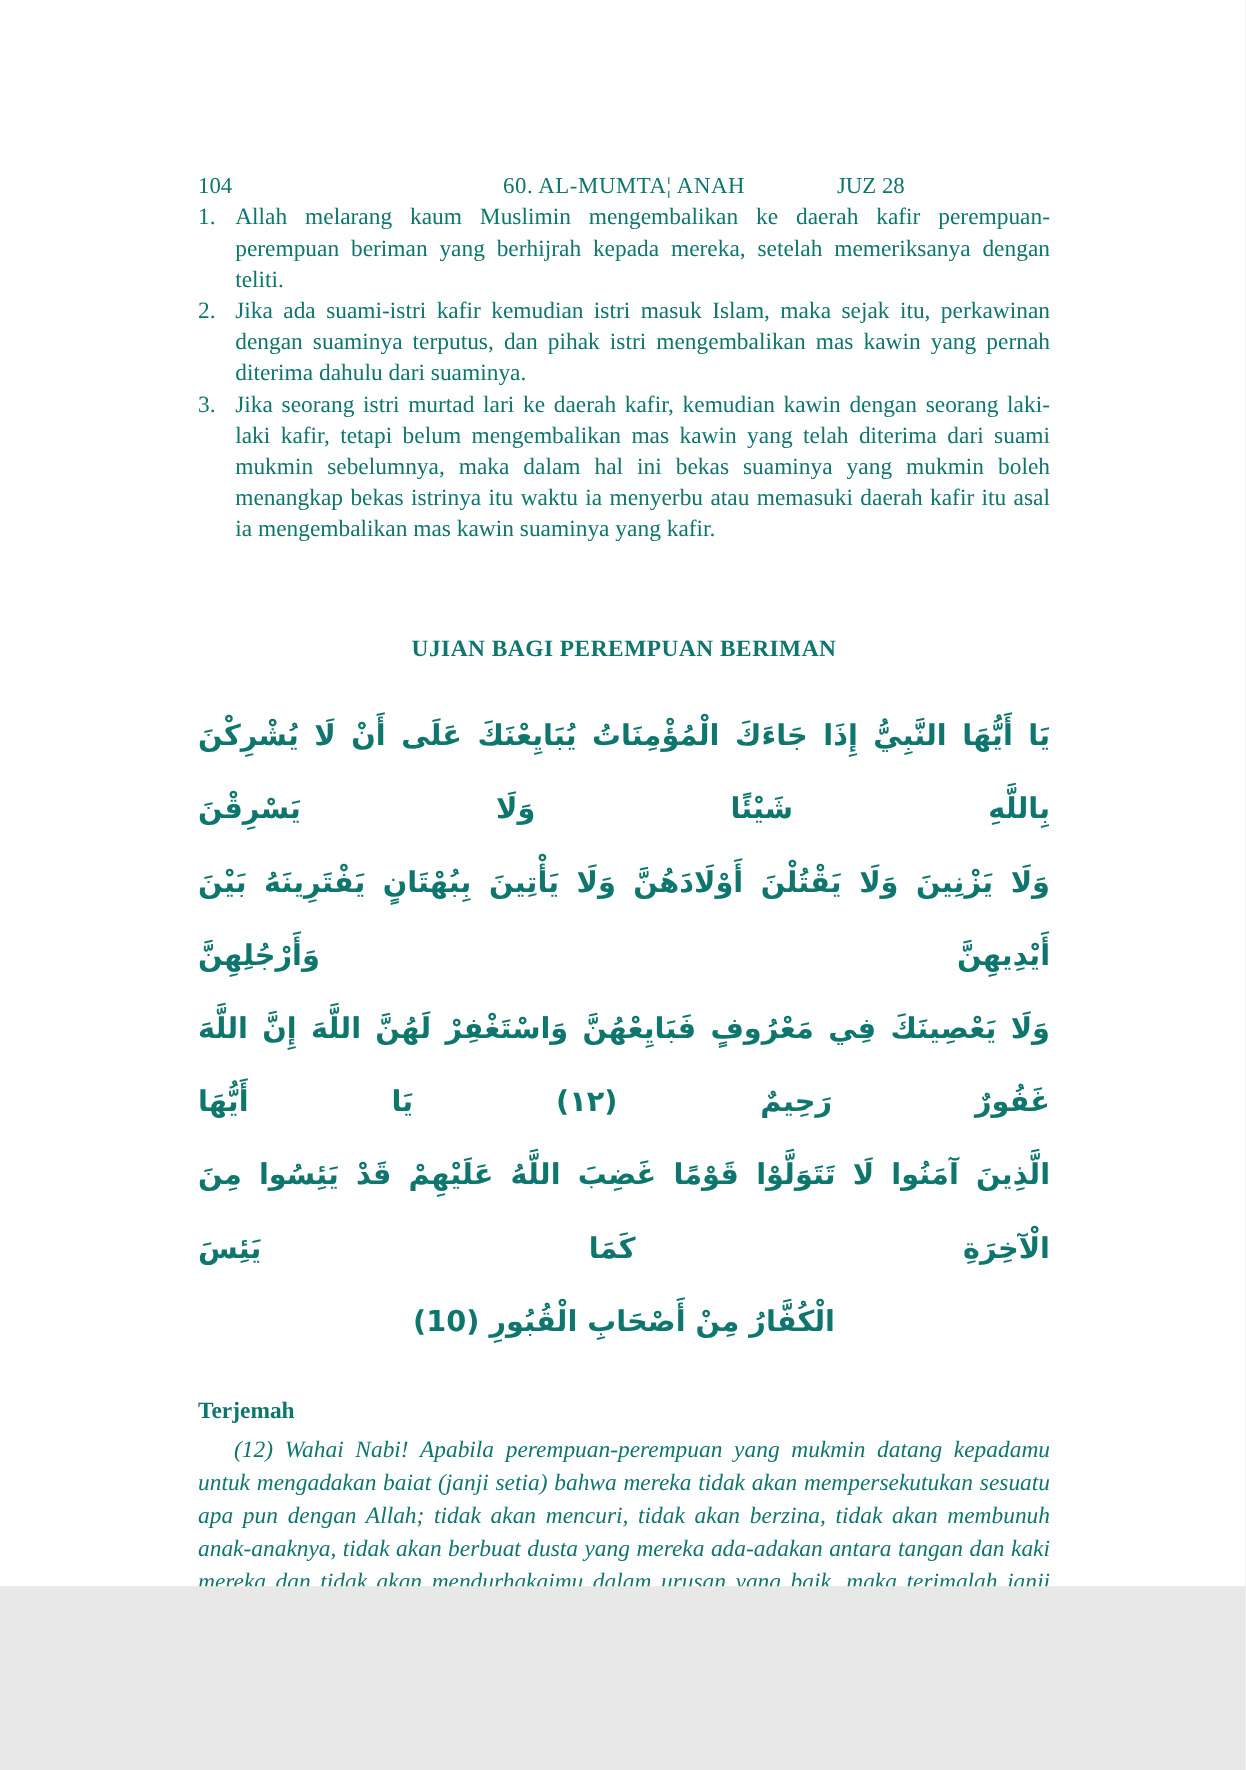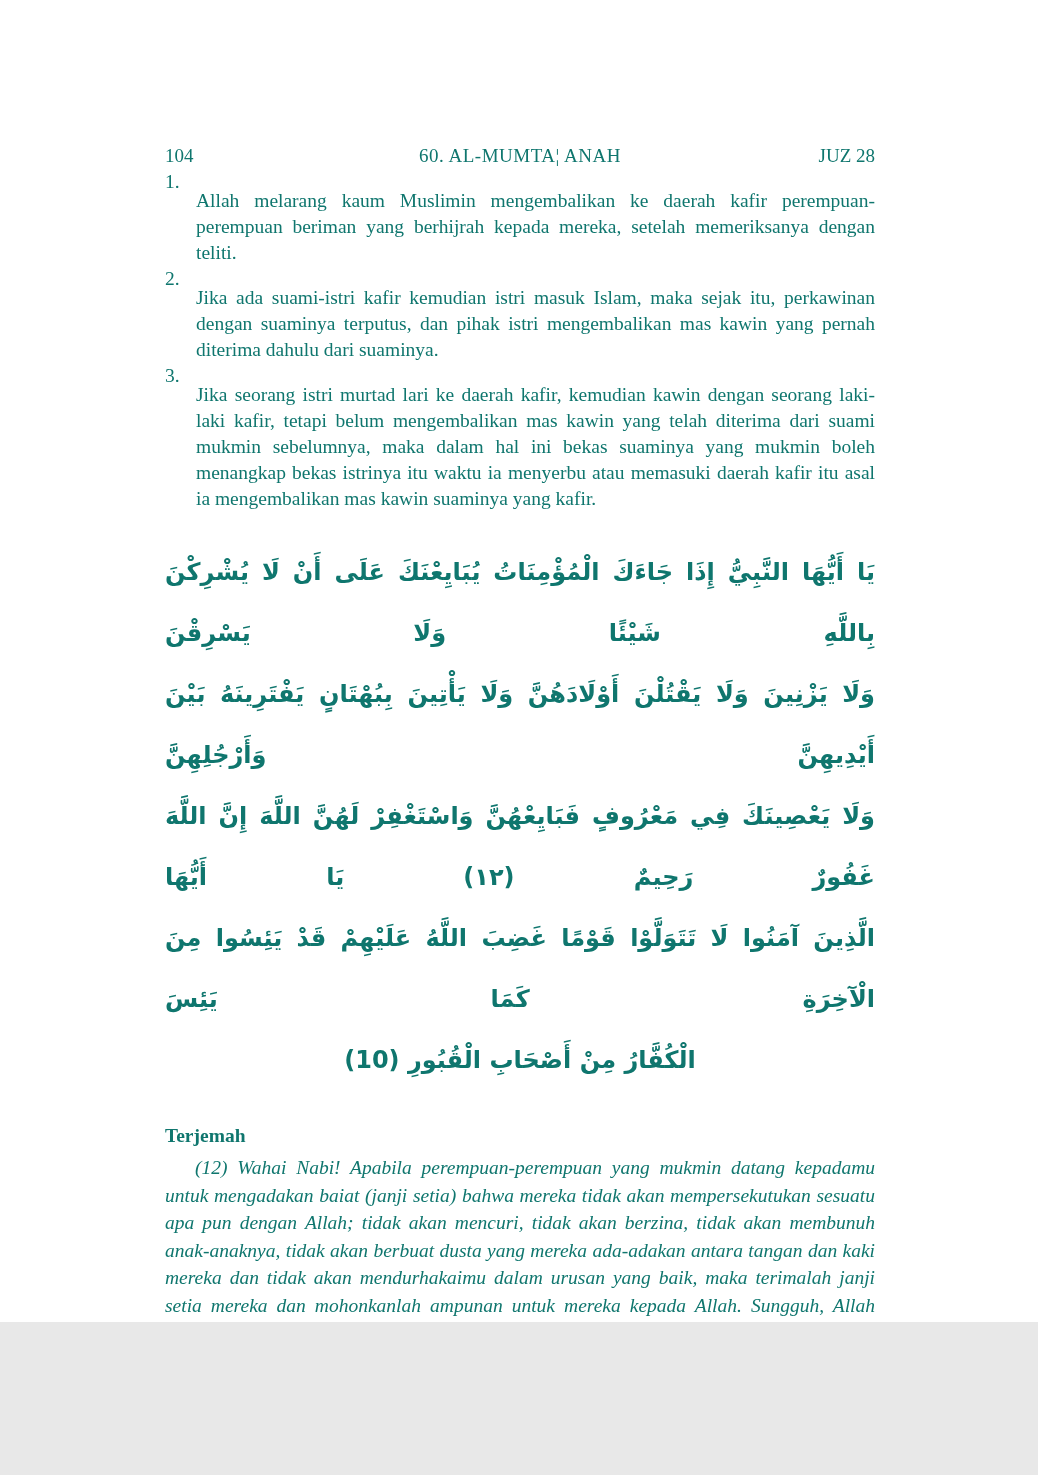--- a/index.html
+++ b/index.html
@@ -19,37 +19,37 @@
   }
 
   
   .running-header {
     display: flex;
     align-items: baseline;
     font-size: 19px;
   }
   .running-header .left  { flex: 1; text-align: left; }
   .running-header .mid   { flex: 2; text-align: center; letter-spacing: 0.5px; }
-  .running-header .right { flex: 1; text-align: right; }
+  .running-header .right { flex: 1; }
 
   
   .kesimpulan-heading {
     margin-top: 60px;
     font-weight: bold;
     font-size: 19.5px;
     line-height: 26px;
   }
   .numbered-list { margin-top: 2px; }
   .list-item {
     display: flex;
     font-size: 19.5px;
     line-height: 26px;
   }
   .list-item .num { width: 31px; flex: none; }
-  .list-item .txt { flex: 1; text-align: justify; margin-top: 19px; }
+  .list-item .txt { flex: 1; text-align: justify; }
 
   
   .section-heading {
     margin-top: 76px;
     text-align: center;
     font-weight: bold;
     font-size: 19.5px;
     letter-spacing: 0.4px;
   }
 
@@ -107,20 +107,21 @@
       <div class="list-item">
         <span class="num">2.</span>
         <span class="txt">Jika ada suami-istri kafir kemudian istri masuk Islam, maka sejak itu, perkawinan dengan suaminya terputus, dan pihak istri mengembalikan mas kawin yang pernah diterima dahulu dari suaminya.</span>
       </div>
       <div class="list-item">
         <span class="num">3.</span>
         <span class="txt">Jika seorang istri murtad lari ke daerah kafir, kemudian kawin dengan seorang laki-laki kafir, tetapi belum mengembalikan mas kawin yang telah diterima dari suami mukmin sebelumnya, maka dalam hal ini bekas suaminya yang mukmin boleh menangkap bekas istrinya itu waktu ia menyerbu atau memasuki daerah kafir itu asal ia mengembalikan mas kawin suaminya yang kafir.</span>
       </div>
     </div>
 
+    <div class="section-heading">UJIAN BAGI PEREMPUAN BERIMAN</div>
 
     <div class="quran-block">
       <div class="arabic-line justify">يَا أَيُّهَا النَّبِيُّ إِذَا جَاءَكَ الْمُؤْمِنَاتُ يُبَايِعْنَكَ عَلَى أَنْ لَا يُشْرِكْنَ بِاللَّهِ شَيْئًا وَلَا يَسْرِقْنَ</div>
       <div class="arabic-line justify">وَلَا يَزْنِينَ وَلَا يَقْتُلْنَ أَوْلَادَهُنَّ وَلَا يَأْتِينَ بِبُهْتَانٍ يَفْتَرِينَهُ بَيْنَ أَيْدِيهِنَّ وَأَرْجُلِهِنَّ</div>
       <div class="arabic-line justify">وَلَا يَعْصِينَكَ فِي مَعْرُوفٍ فَبَايِعْهُنَّ وَاسْتَغْفِرْ لَهُنَّ اللَّهَ إِنَّ اللَّهَ غَفُورٌ رَحِيمٌ (١٢) يَا أَيُّهَا</div>
       <div class="arabic-line justify">الَّذِينَ آمَنُوا لَا تَتَوَلَّوْا قَوْمًا غَضِبَ اللَّهُ عَلَيْهِمْ قَدْ يَئِسُوا مِنَ الْآخِرَةِ كَمَا يَئِسَ</div>
       <div class="arabic-line center">الْكُفَّارُ مِنْ أَصْحَابِ الْقُبُورِ (10)</div>
     </div>
 
     <div class="terjemah-heading">Terjemah</div>

